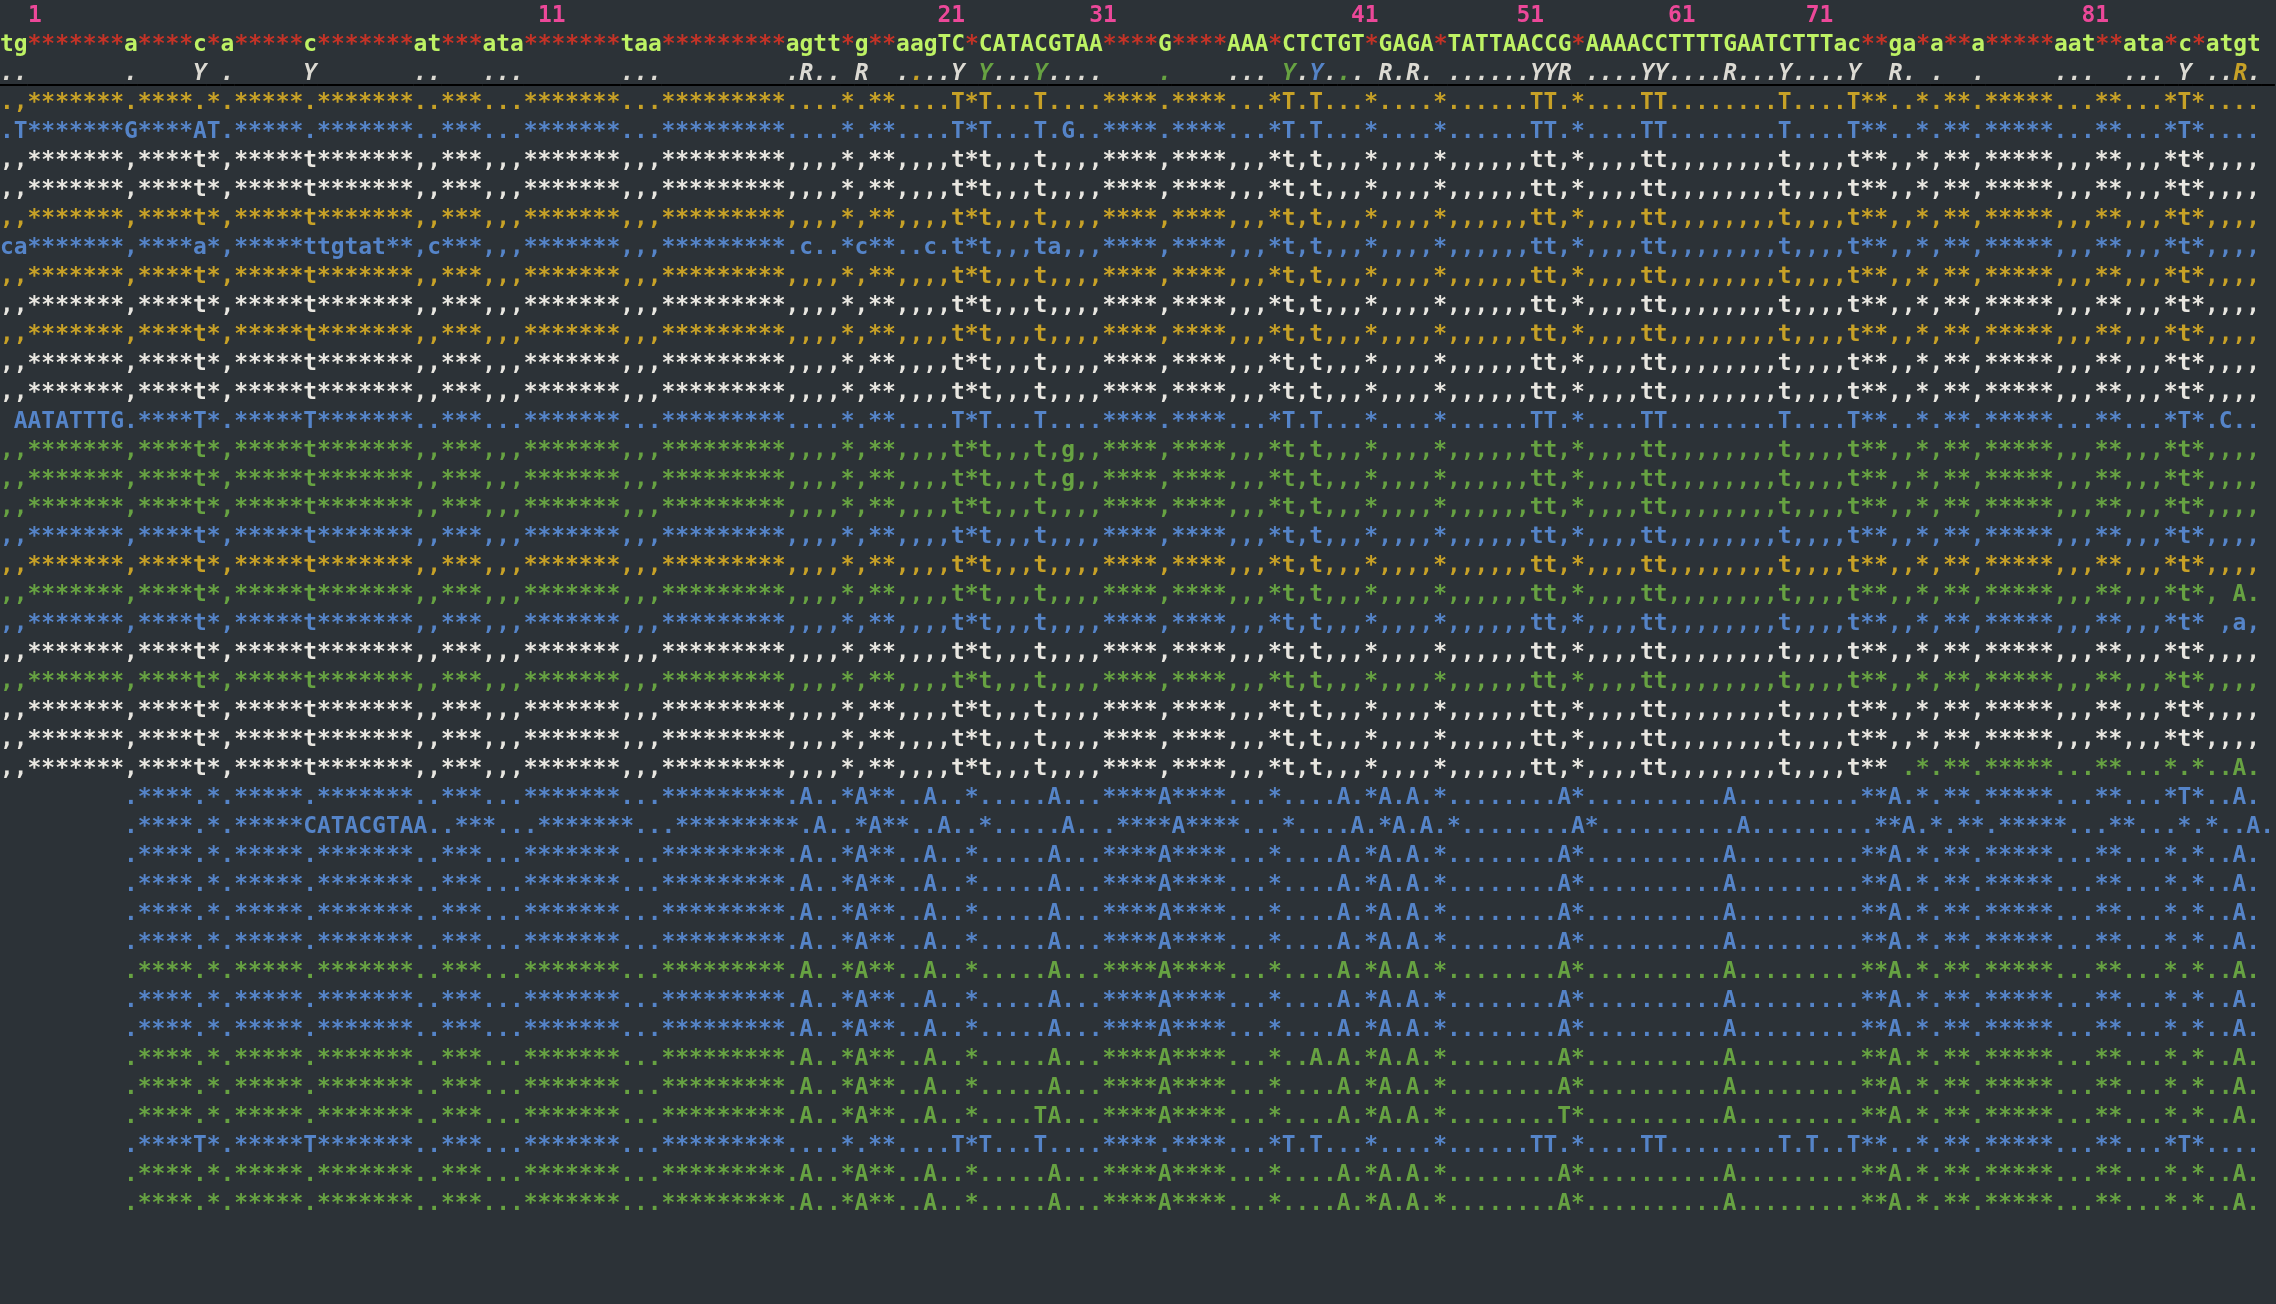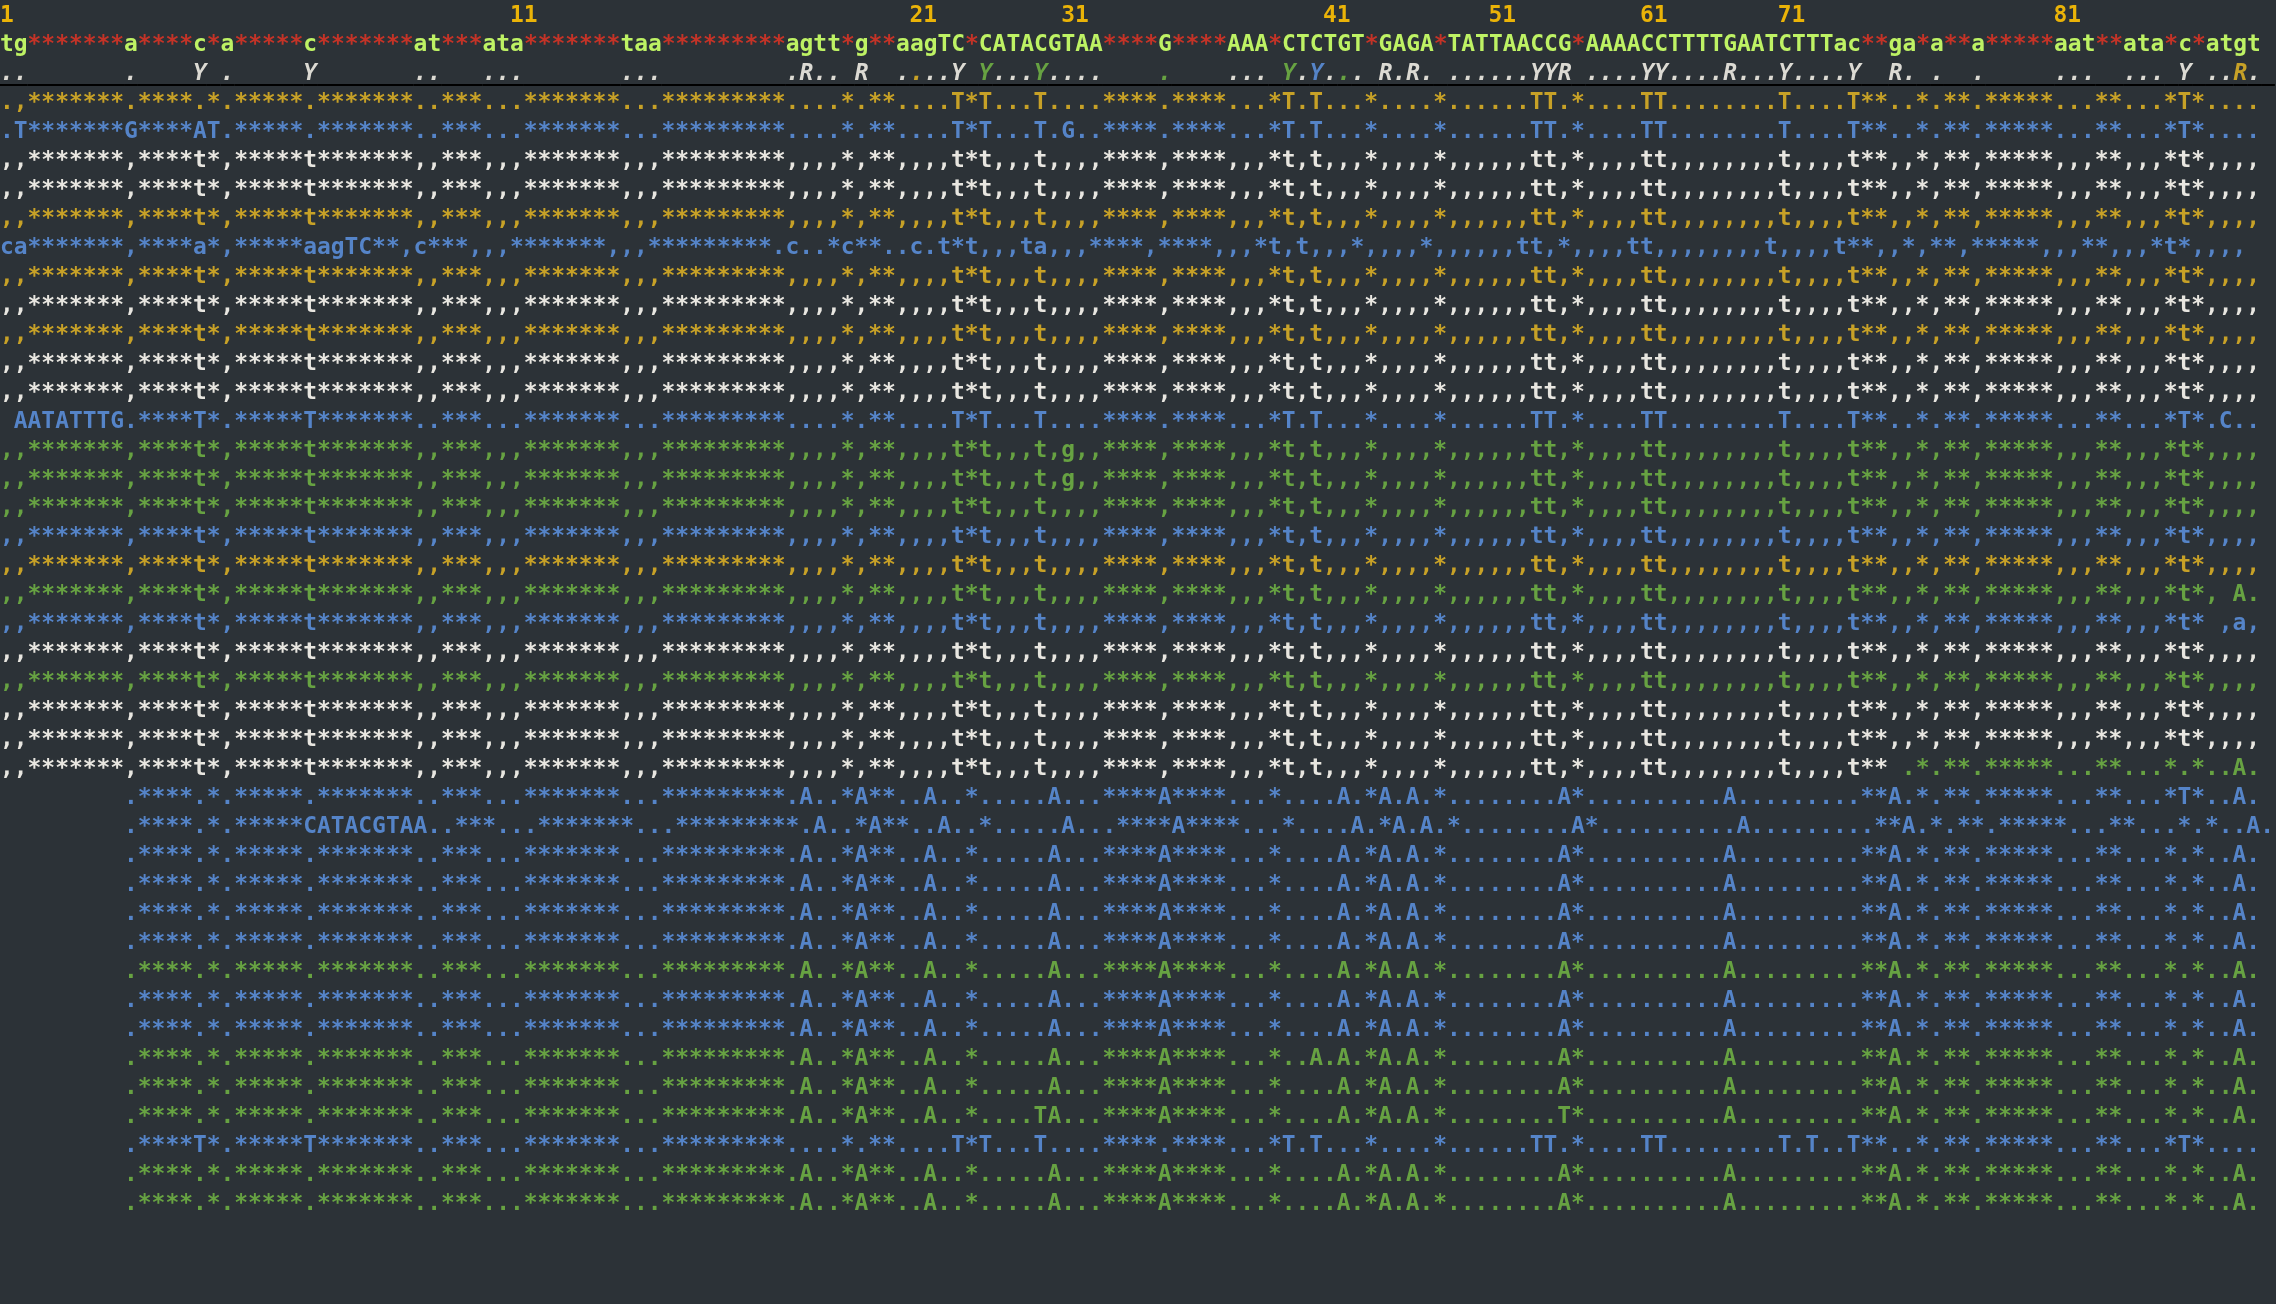--- a/index.html
+++ b/index.html
@@ -10,21 +10,21 @@
     overflow:hidden;
     font-family:"DejaVu Sans Mono","Liberation Mono",monospace;
     font-size:22.9px;
     font-weight:bold;
   }
   .row{
     height:28.978px;line-height:28.978px;
     white-space:pre;
     letter-spacing:0;
   }
-  .c-ruler{color:#eab308;}
+  .c-ruler{color:#ec4899;margin-left:28px;}
   .c-ref{color:#bef264;}
   .c-pad{color:#c43327;}
   .c-cons{color:#dcdad3;}
   .c-w{color:#e8e6e0;}
   .c-y{color:#c7a127;}
   .c-b{color:#5584c8;}
   .c-g{color:#67a242;}
   .u{text-decoration:underline;text-underline-offset:4px;font-style:italic;}
 </style>
 </head>
@@ -33,21 +33,21 @@
 <div id="terminal">
   <div class="row c-ruler" id="ruler-row">1                                    11                           21         31                 41          51         61        71                  81              </div>
   <div class="row" id="reference-row"><span class="c-ref">tg</span><span class="c-pad">*******</span><span class="c-ref">a</span><span class="c-pad">****</span><span class="c-ref">c</span><span class="c-pad">*</span><span class="c-ref">a</span><span class="c-pad">*****</span><span class="c-ref">c</span><span class="c-pad">*******</span><span class="c-ref">at</span><span class="c-pad">***</span><span class="c-ref">ata</span><span class="c-pad">*******</span><span class="c-ref">taa</span><span class="c-pad">*********</span><span class="c-ref">agtt</span><span class="c-pad">*</span><span class="c-ref">g</span><span class="c-pad">**</span><span class="c-ref">aagTC</span><span class="c-pad">*</span><span class="c-ref">CATACGTAA</span><span class="c-pad">****</span><span class="c-ref">G</span><span class="c-pad">****</span><span class="c-ref">AAA</span><span class="c-pad">*</span><span class="c-ref">CTCTGT</span><span class="c-pad">*</span><span class="c-ref">GAGA</span><span class="c-pad">*</span><span class="c-ref">TATTAACCG</span><span class="c-pad">*</span><span class="c-ref">AAAACCTTTTGAATCTTTac</span><span class="c-pad">**</span><span class="c-ref">ga</span><span class="c-pad">*</span><span class="c-ref">a</span><span class="c-pad">**</span><span class="c-ref">a</span><span class="c-pad">*****</span><span class="c-ref">aat</span><span class="c-pad">**</span><span class="c-ref">ata</span><span class="c-pad">*</span><span class="c-ref">c</span><span class="c-pad">*</span><span class="c-ref">atgt</span></div>
   <div class="row u" id="consensus-row"><span class="c-cons">..</span>       <span class="c-cons">.</span>    <span class="c-cons">Y</span> <span class="c-cons">.</span>     <span class="c-cons">Y</span>       <span class="c-cons">..</span>   <span class="c-cons">...</span>       <span class="c-cons">...</span>         <span class="c-cons">.R..</span> <span class="c-cons">R</span>  <span class="c-cons">.</span><span class="c-y">.</span><span class="c-cons">..Y</span> <span class="c-g">Y</span><span class="c-cons">...</span><span class="c-g">Y</span><span class="c-cons">....</span>    <span class="c-g">.</span>    <span class="c-cons">...</span> <span class="c-g">Y</span><span class="c-cons">.</span><span class="c-b">Y</span><span class="c-cons">.</span><span class="c-g">.</span><span class="c-cons">.</span> <span class="c-cons">R.R.</span> <span class="c-cons">......YYR</span> <span class="c-cons">....YY....R...Y....Y</span>  <span class="c-cons">R.</span> <span class="c-cons">.</span>  <span class="c-cons">.</span>     <span class="c-cons">...</span>  <span class="c-cons">...</span> <span class="c-cons">Y</span> <span class="c-cons">..</span><span class="c-y">R</span><span class="c-cons">.</span> </div>
   <div id="reads-area">
       <div class="row"><span class="c-y">.,*******.****.*.*****.*******..***...*******...*********....*.**....T*T...T....****.****...*T.T...*....*......TT.*....TT........T....T**..*.**.*****...**...*T*....</span> </div>
       <div class="row"><span class="c-b">.T*******G****AT.*****.*******..***...*******...*********....*.**....T*T...T.G..****.****...*T.T...*....*......TT.*....TT........T....T**..*.**.*****...**...*T*....</span> </div>
       <div class="row"><span class="c-w">,,*******,****t*,*****t*******,,***,,,*******,,,*********,,,,*,**,,,,t*t,,,t,,,,****,****,,,*t,t,,,*,,,,*,,,,,,tt,*,,,,tt,,,,,,,,t,,,,t**,,*,**,*****,,,**,,,*t*,,,,</span> </div>
       <div class="row"><span class="c-w">,,*******,****t*,*****t*******,,***,,,*******,,,*********,,,,*,**,,,,t*t,,,t,,,,****,****,,,*t,t,,,*,,,,*,,,,,,tt,*,,,,tt,,,,,,,,t,,,,t**,,*,**,*****,,,**,,,*t*,,,,</span> </div>
       <div class="row"><span class="c-y">,,*******,****t*,*****t*******,,***,,,*******,,,*********,,,,*,**,,,,t*t,,,t,,,,****,****,,,*t,t,,,*,,,,*,,,,,,tt,*,,,,tt,,,,,,,,t,,,,t**,,*,**,*****,,,**,,,*t*,,,,</span> </div>
-      <div class="row"><span class="c-b">ca*******,****a*,*****aagTC**,c***,,,*******,,,*********.c..*c**..c.t*t,,,ta,,,****,****,,,*t,t,,,*,,,,*,,,,,,tt,*,,,,tt,,,,,,,,t,,,,t**,,*,**,*****,,,**,,,*t*,,,,</span> </div>
+      <div class="row"><span class="c-b">ca*******,****a*,*****ttgtat**,c***,,,*******,,,*********.c..*c**..c.t*t,,,ta,,,****,****,,,*t,t,,,*,,,,*,,,,,,tt,*,,,,tt,,,,,,,,t,,,,t**,,*,**,*****,,,**,,,*t*,,,,</span> </div>
       <div class="row"><span class="c-y">,,*******,****t*,*****t*******,,***,,,*******,,,*********,,,,*,**,,,,t*t,,,t,,,,****,****,,,*t,t,,,*,,,,*,,,,,,tt,*,,,,tt,,,,,,,,t,,,,t**,,*,**,*****,,,**,,,*t*,,,,</span> </div>
       <div class="row"><span class="c-w">,,*******,****t*,*****t*******,,***,,,*******,,,*********,,,,*,**,,,,t*t,,,t,,,,****,****,,,*t,t,,,*,,,,*,,,,,,tt,*,,,,tt,,,,,,,,t,,,,t**,,*,**,*****,,,**,,,*t*,,,,</span> </div>
       <div class="row"><span class="c-y">,,*******,****t*,*****t*******,,***,,,*******,,,*********,,,,*,**,,,,t*t,,,t,,,,****,****,,,*t,t,,,*,,,,*,,,,,,tt,*,,,,tt,,,,,,,,t,,,,t**,,*,**,*****,,,**,,,*t*,,,,</span> </div>
       <div class="row"><span class="c-w">,,*******,****t*,*****t*******,,***,,,*******,,,*********,,,,*,**,,,,t*t,,,t,,,,****,****,,,*t,t,,,*,,,,*,,,,,,tt,*,,,,tt,,,,,,,,t,,,,t**,,*,**,*****,,,**,,,*t*,,,,</span> </div>
       <div class="row"><span class="c-w">,,*******,****t*,*****t*******,,***,,,*******,,,*********,,,,*,**,,,,t*t,,,t,,,,****,****,,,*t,t,,,*,,,,*,,,,,,tt,*,,,,tt,,,,,,,,t,,,,t**,,*,**,*****,,,**,,,*t*,,,,</span> </div>
       <div class="row"> <span class="c-b">AATATTTG.****T*.*****T*******..***...*******...*********....*.**....T*T...T....****.****...*T.T...*....*......TT.*....TT........T....T**..*.**.*****...**...*T*.C..</span> </div>
       <div class="row"><span class="c-g">,,*******,****t*,*****t*******,,***,,,*******,,,*********,,,,*,**,,,,t*t,,,t,g,,****,****,,,*t,t,,,*,,,,*,,,,,,tt,*,,,,tt,,,,,,,,t,,,,t**,,*,**,*****,,,**,,,*t*,,,,</span> </div>
       <div class="row"><span class="c-g">,,*******,****t*,*****t*******,,***,,,*******,,,*********,,,,*,**,,,,t*t,,,t,g,,****,****,,,*t,t,,,*,,,,*,,,,,,tt,*,,,,tt,,,,,,,,t,,,,t**,,*,**,*****,,,**,,,*t*,,,,</span> </div>
       <div class="row"><span class="c-g">,,*******,****t*,*****t*******,,***,,,*******,,,*********,,,,*,**,,,,t*t,,,t,,,,****,****,,,*t,t,,,*,,,,*,,,,,,tt,*,,,,tt,,,,,,,,t,,,,t**,,*,**,*****,,,**,,,*t*,,,,</span> </div>
       <div class="row"><span class="c-b">,,*******,****t*,*****t*******,,***,,,*******,,,*********,,,,*,**,,,,t*t,,,t,,,,****,****,,,*t,t,,,*,,,,*,,,,,,tt,*,,,,tt,,,,,,,,t,,,,t**,,*,**,*****,,,**,,,*t*,,,,</span> </div>

